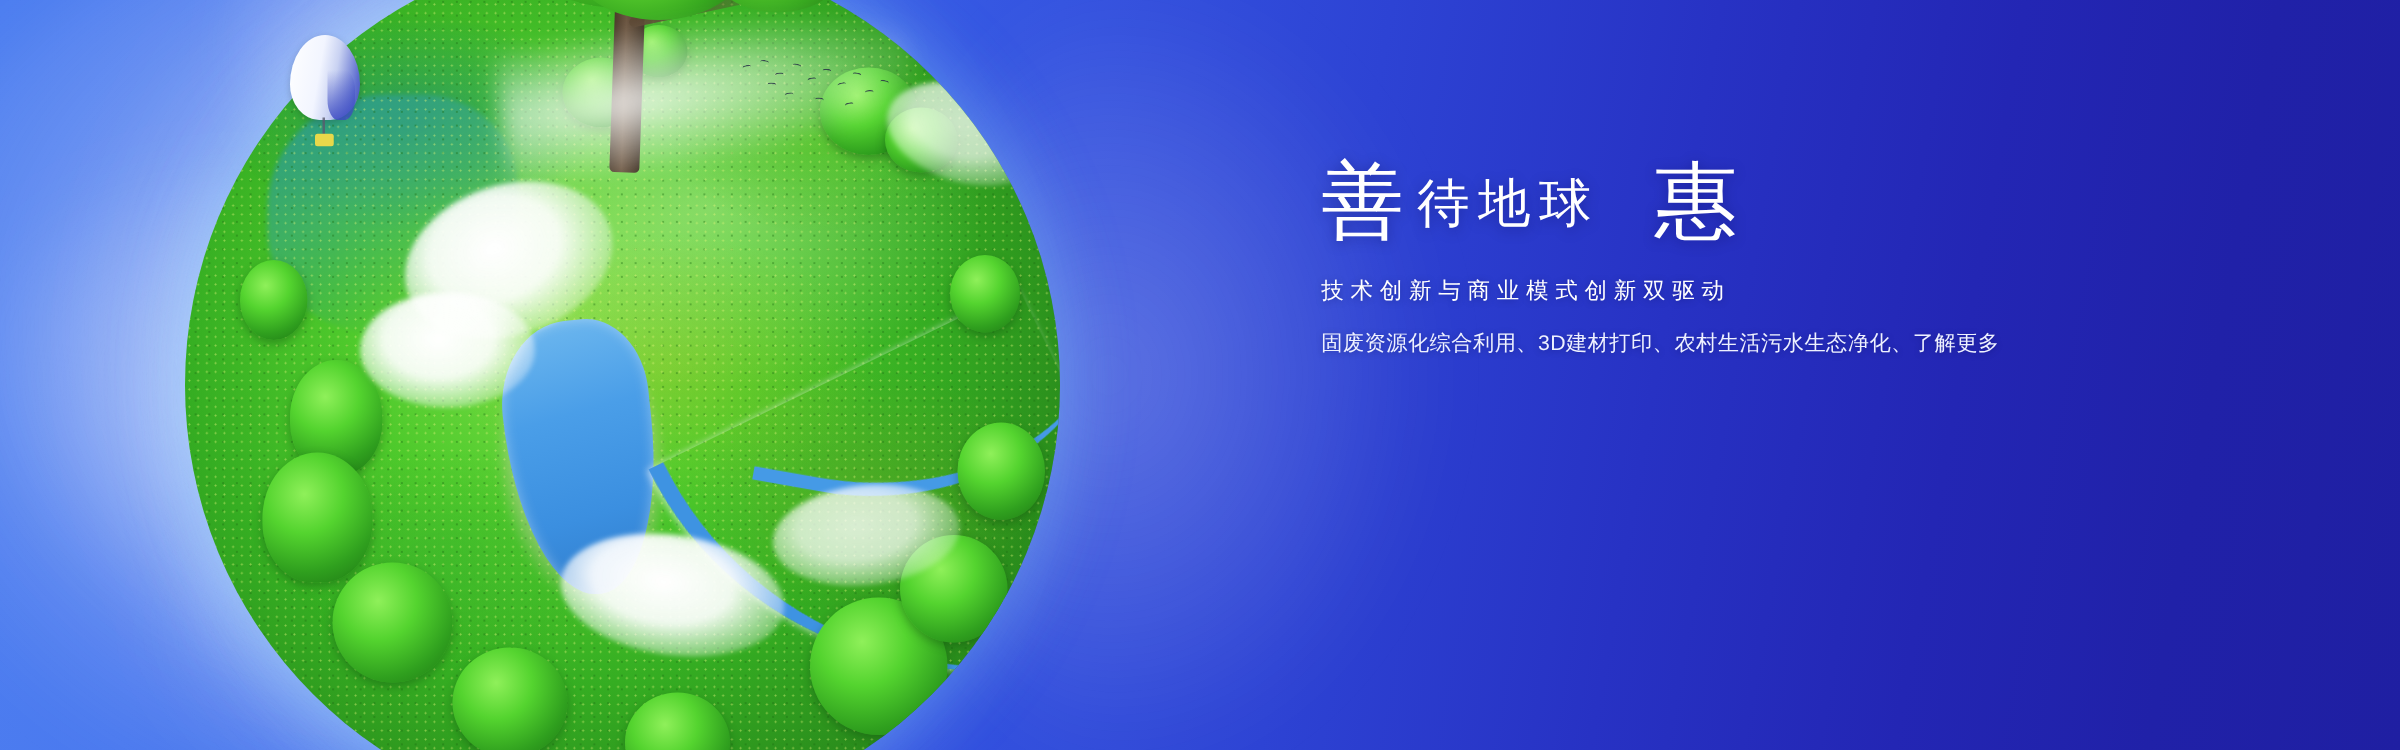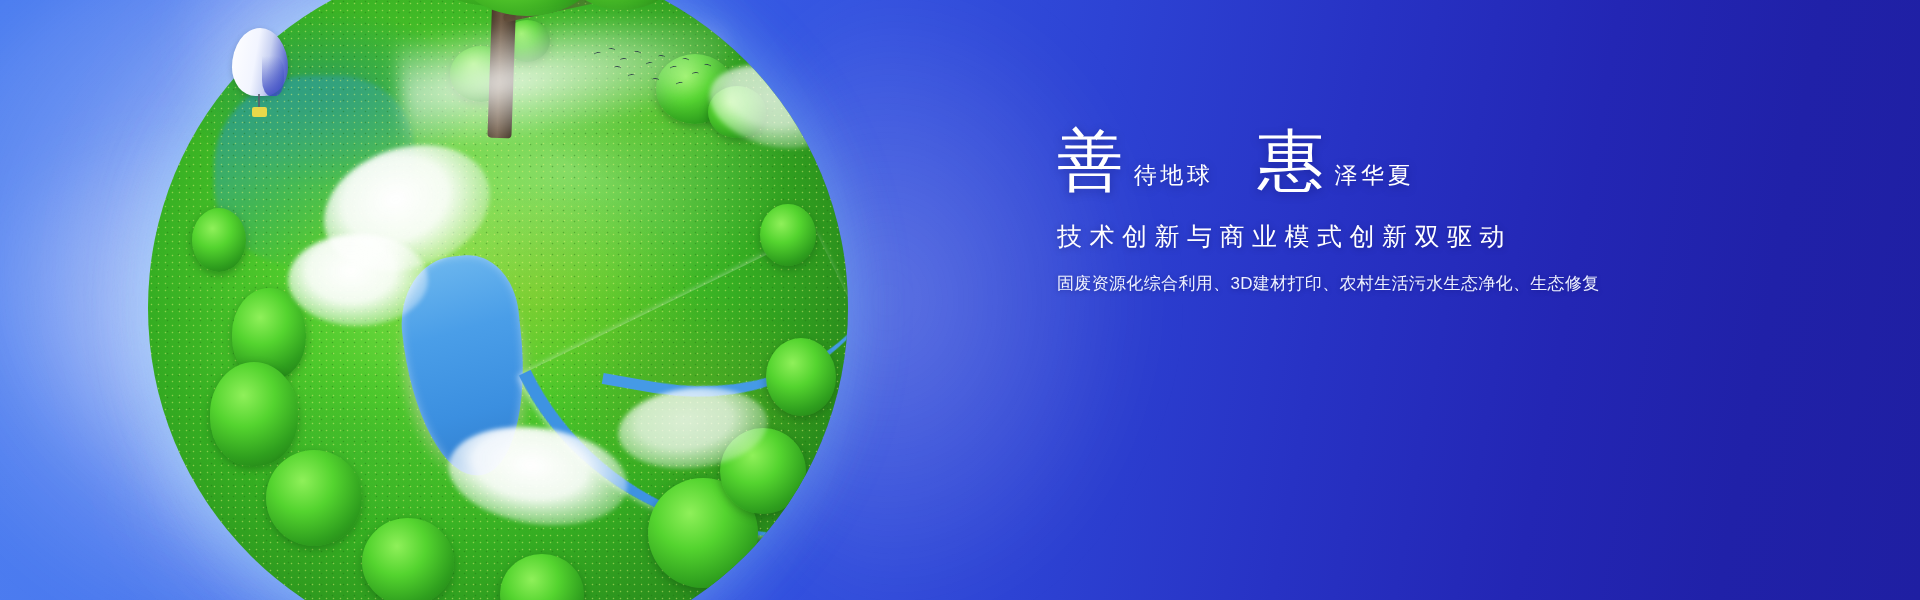--- a/index.html
+++ b/index.html
@@ -204,25 +204,25 @@
   .bird{position:absolute;width:7px;height:4px;
     border-top:1.6px solid rgba(40,50,70,.85);
     border-radius:50% 50% 0 0;transform:rotate(var(--r,0deg));}
 
   
   .copy{position:absolute;left:1057px;top:128px;width:760px;}
   .headline{display:flex;align-items:flex-end;white-space:nowrap;color:#fff;
     text-shadow:0 2px 10px rgba(10,10,70,.35);}
   .hl-big{font-family:"DejaVu Serif","Liberation Serif",serif;font-size:66px;line-height:1;
     font-weight:400;letter-spacing:.01em;}
-  .hl-small{font-family:Liberation Sans, sans-serif;font-size:23px;line-height:1;
+  .hl-small{font-family:Liberation Mono, monospace;font-size:42px;line-height:1;
     letter-spacing:.16em;padding:0 0 7px 10px;}
   .hl-gap{width:44px;}
 
-  .subtitle{margin-top:26px;color:#ffffff;font-size:25px;letter-spacing:.30em;
+  .subtitle{margin-top:26px;color:#ffffff;font-size:18px;letter-spacing:.30em;
     text-shadow:0 1px 6px rgba(10,10,70,.35);white-space:nowrap;}
   .desc{margin-top:19px;color:#eef1ff;font-size:17px;letter-spacing:.02em;
     text-shadow:0 1px 5px rgba(10,10,70,.35);white-space:nowrap;}
 
   .cta{
     margin-top:27px;display:inline-flex;align-items:center;justify-content:center;
     gap:10px;width:138px;height:40px;
     border:1px solid rgba(255,255,255,.92);border-radius:3px;
     color:#fff;font-size:16px;letter-spacing:.04em;background:transparent;
     cursor:pointer;text-shadow:0 1px 4px rgba(10,10,70,.3);
@@ -310,21 +310,20 @@
     <div class="bird" style="left:84px;top:36px;--r:-12deg"></div>
     <div class="bird" style="left:22px;top:20px;--r:4deg"></div>
   </div>
 
   <div class="copy">
     <div class="headline">
       <span class="hl-big">善</span>
       <span class="hl-small">待地球</span>
       <span class="hl-gap"></span>
       <span class="hl-big">惠</span>
-      <span class="hl-small">泽华夏</span>
     </div>
 
     <div class="subtitle">技术创新与商业模式创新双驱动</div>
-    <div class="desc">固废资源化综合利用、3D建材打印、农村生活污水生态净化、生态修复</div>
+    <div class="desc">固废资源化综合利用、3D建材打印、农村生活污水生态净化、了解更多</div>
 
   </div>
 
 </div>
 
 </body></html>

